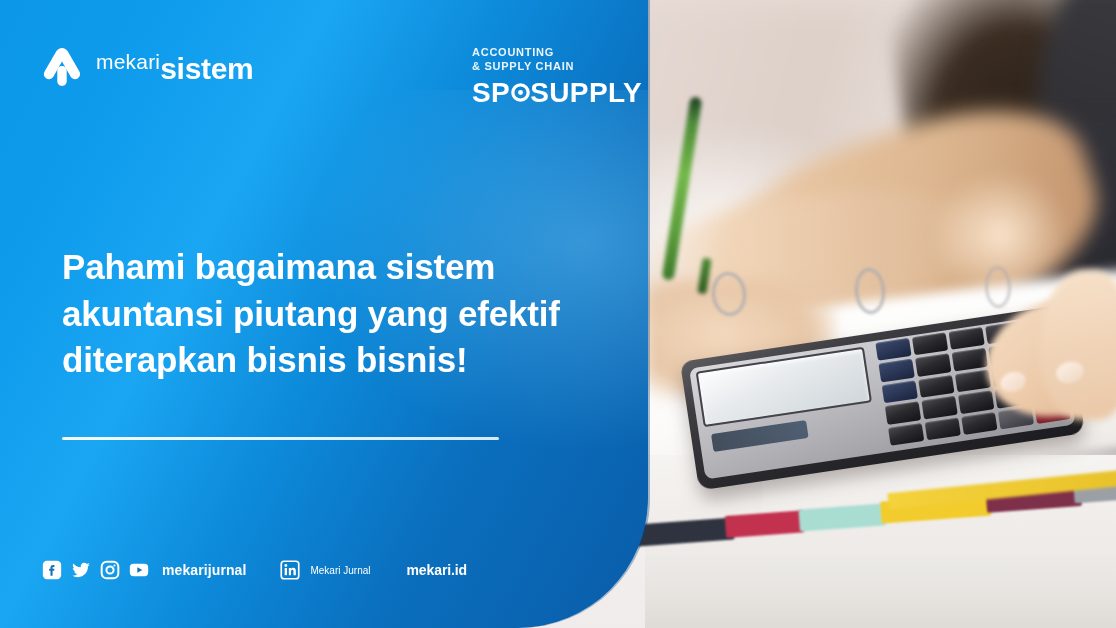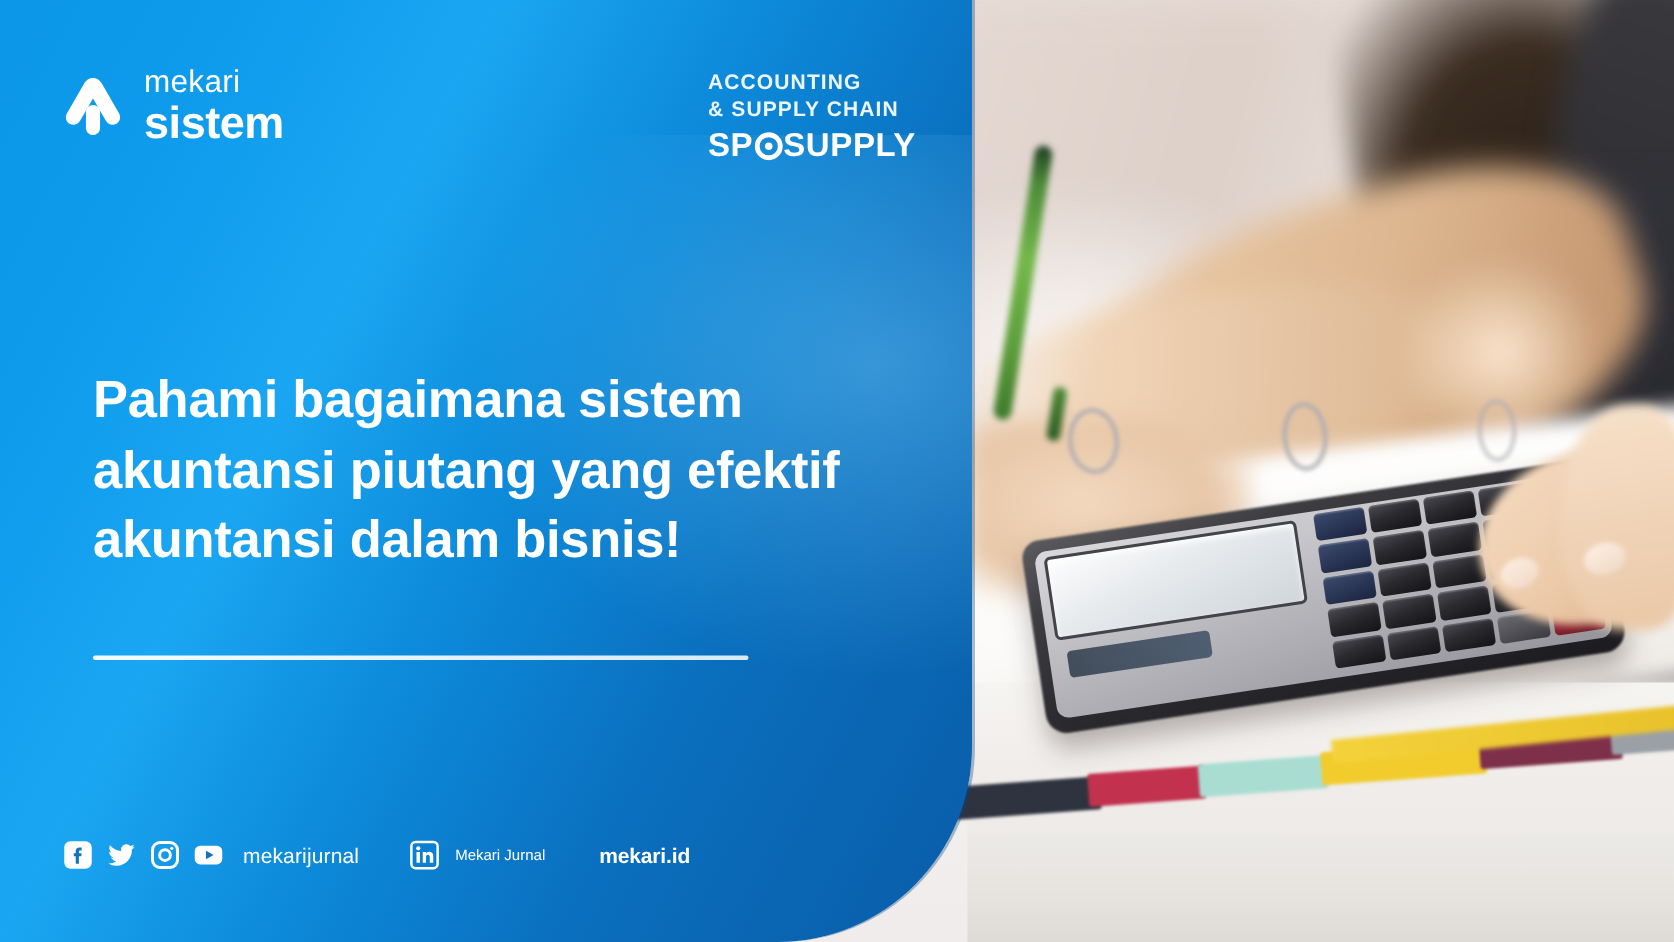--- a/index.html
+++ b/index.html
@@ -248,41 +248,41 @@
     background:radial-gradient(ellipse at 70% 40%, rgba(120,210,255,.40) 0%, rgba(120,210,255,0) 65%);
     pointer-events:none;
   }
 
   
   .logo {
     position:absolute; left:42px; top:44px;
     display:flex; align-items:center; gap:14px;
   }
   .logo-mark { width:40px; height:46px; display:block; }
-  .logo-words { display:flex; flex-direction:column; line-height:1; }
+  .logo-words { display:flex; flex-direction:row; line-height:1; }
   .logo-mekari {
     color:#ffffff; font-size:21px; font-weight:400; letter-spacing:.2px;
   }
   .logo-jurnal {
     color:#ffffff; font-size:30px; font-weight:700; letter-spacing:-.3px; margin-top:3px;
   }
 
   
   .badge {
     position:absolute; left:472px; top:46px;
     text-align:left;
   }
   .badge-line {
     color:rgba(255,255,255,.92);
-    font-size:14px; font-weight:700; letter-spacing:.75px; line-height:1.26;
+    font-size:11px; font-weight:700; letter-spacing:.75px; line-height:1.26;
     text-transform:uppercase;
   }
   .badge-title {
     display:flex; align-items:center;
-    color:#ffffff; font-size:22px; font-weight:700; letter-spacing:.4px;
+    color:#ffffff; font-size:28px; font-weight:700; letter-spacing:.4px;
     margin-top:3px;
   }
   .badge-o { display:inline-block; width:19px; height:19px; position:relative; margin:0 .5px; }
   .badge-o svg { display:block; }
 
   
   .headline {
     position:absolute; left:62px; top:244px;
     width:530px;
     color:#ffffff;
@@ -301,21 +301,21 @@
 
   
   .footer {
     position:absolute; left:42px; top:556px;
     display:flex; align-items:center;
     height:28px;
   }
   .social-icons { display:flex; align-items:center; gap:9px; }
   .soc { width:20px; height:20px; display:block; }
   .handle {
-    color:#ffffff; font-size:14px; font-weight:400; margin-left:13px; letter-spacing:.1px;
+    color:#ffffff; font-size:14px; font-weight:700; margin-left:13px; letter-spacing:.1px;
   }
   .foot-sep { width:34px; }
   .li-group { display:flex; align-items:center; gap:10px; }
   .li-name { color:#ffffff; font-size:10px; font-weight:400; }
   .site {
     color:#ffffff; font-size:14px; font-weight:700; margin-left:36px; letter-spacing:-.1px;
   }
 </style>
 </head>
 <body>
@@ -416,21 +416,21 @@
         <span class="badge-o">
           <svg width="19" height="19" viewBox="0 0 20 20" aria-hidden="true">
             <circle cx="10" cy="10" r="8.1" fill="none" stroke="#ffffff" stroke-width="3.4"></circle>
             <circle cx="10" cy="10" r="2.6" fill="#ffffff"></circle>
           </svg>
         </span>
         <span>SUPPLY</span>
       </div>
     </div>
 
-    <h1 class="headline">Pahami bagaimana sistem akuntansi piutang yang efektif akuntansi dalam bisnis!</h1>
+    <h1 class="headline">Pahami bagaimana sistem akuntansi piutang yang efektif diterapkan bisnis bisnis!</h1>
 
     <div class="divider"></div>
 
     <div class="footer">
       <div class="social-icons">
         <span>
           <svg class="soc" viewBox="0 0 24 24" aria-hidden="true">
             <rect x="1" y="1" width="22" height="22" rx="5" fill="#ffffff"></rect>
             <path d="M14.9 8.3h-1.5c-.4 0-.7.3-.7.8v1.4h2.2l-.3 2.4h-1.9V19h-2.5v-6.1H8.6v-2.4h1.6V8.8c0-1.7 1.1-2.9 2.8-2.9h1.9v2.4z" fill="#1273bd"></path>
           </svg>

